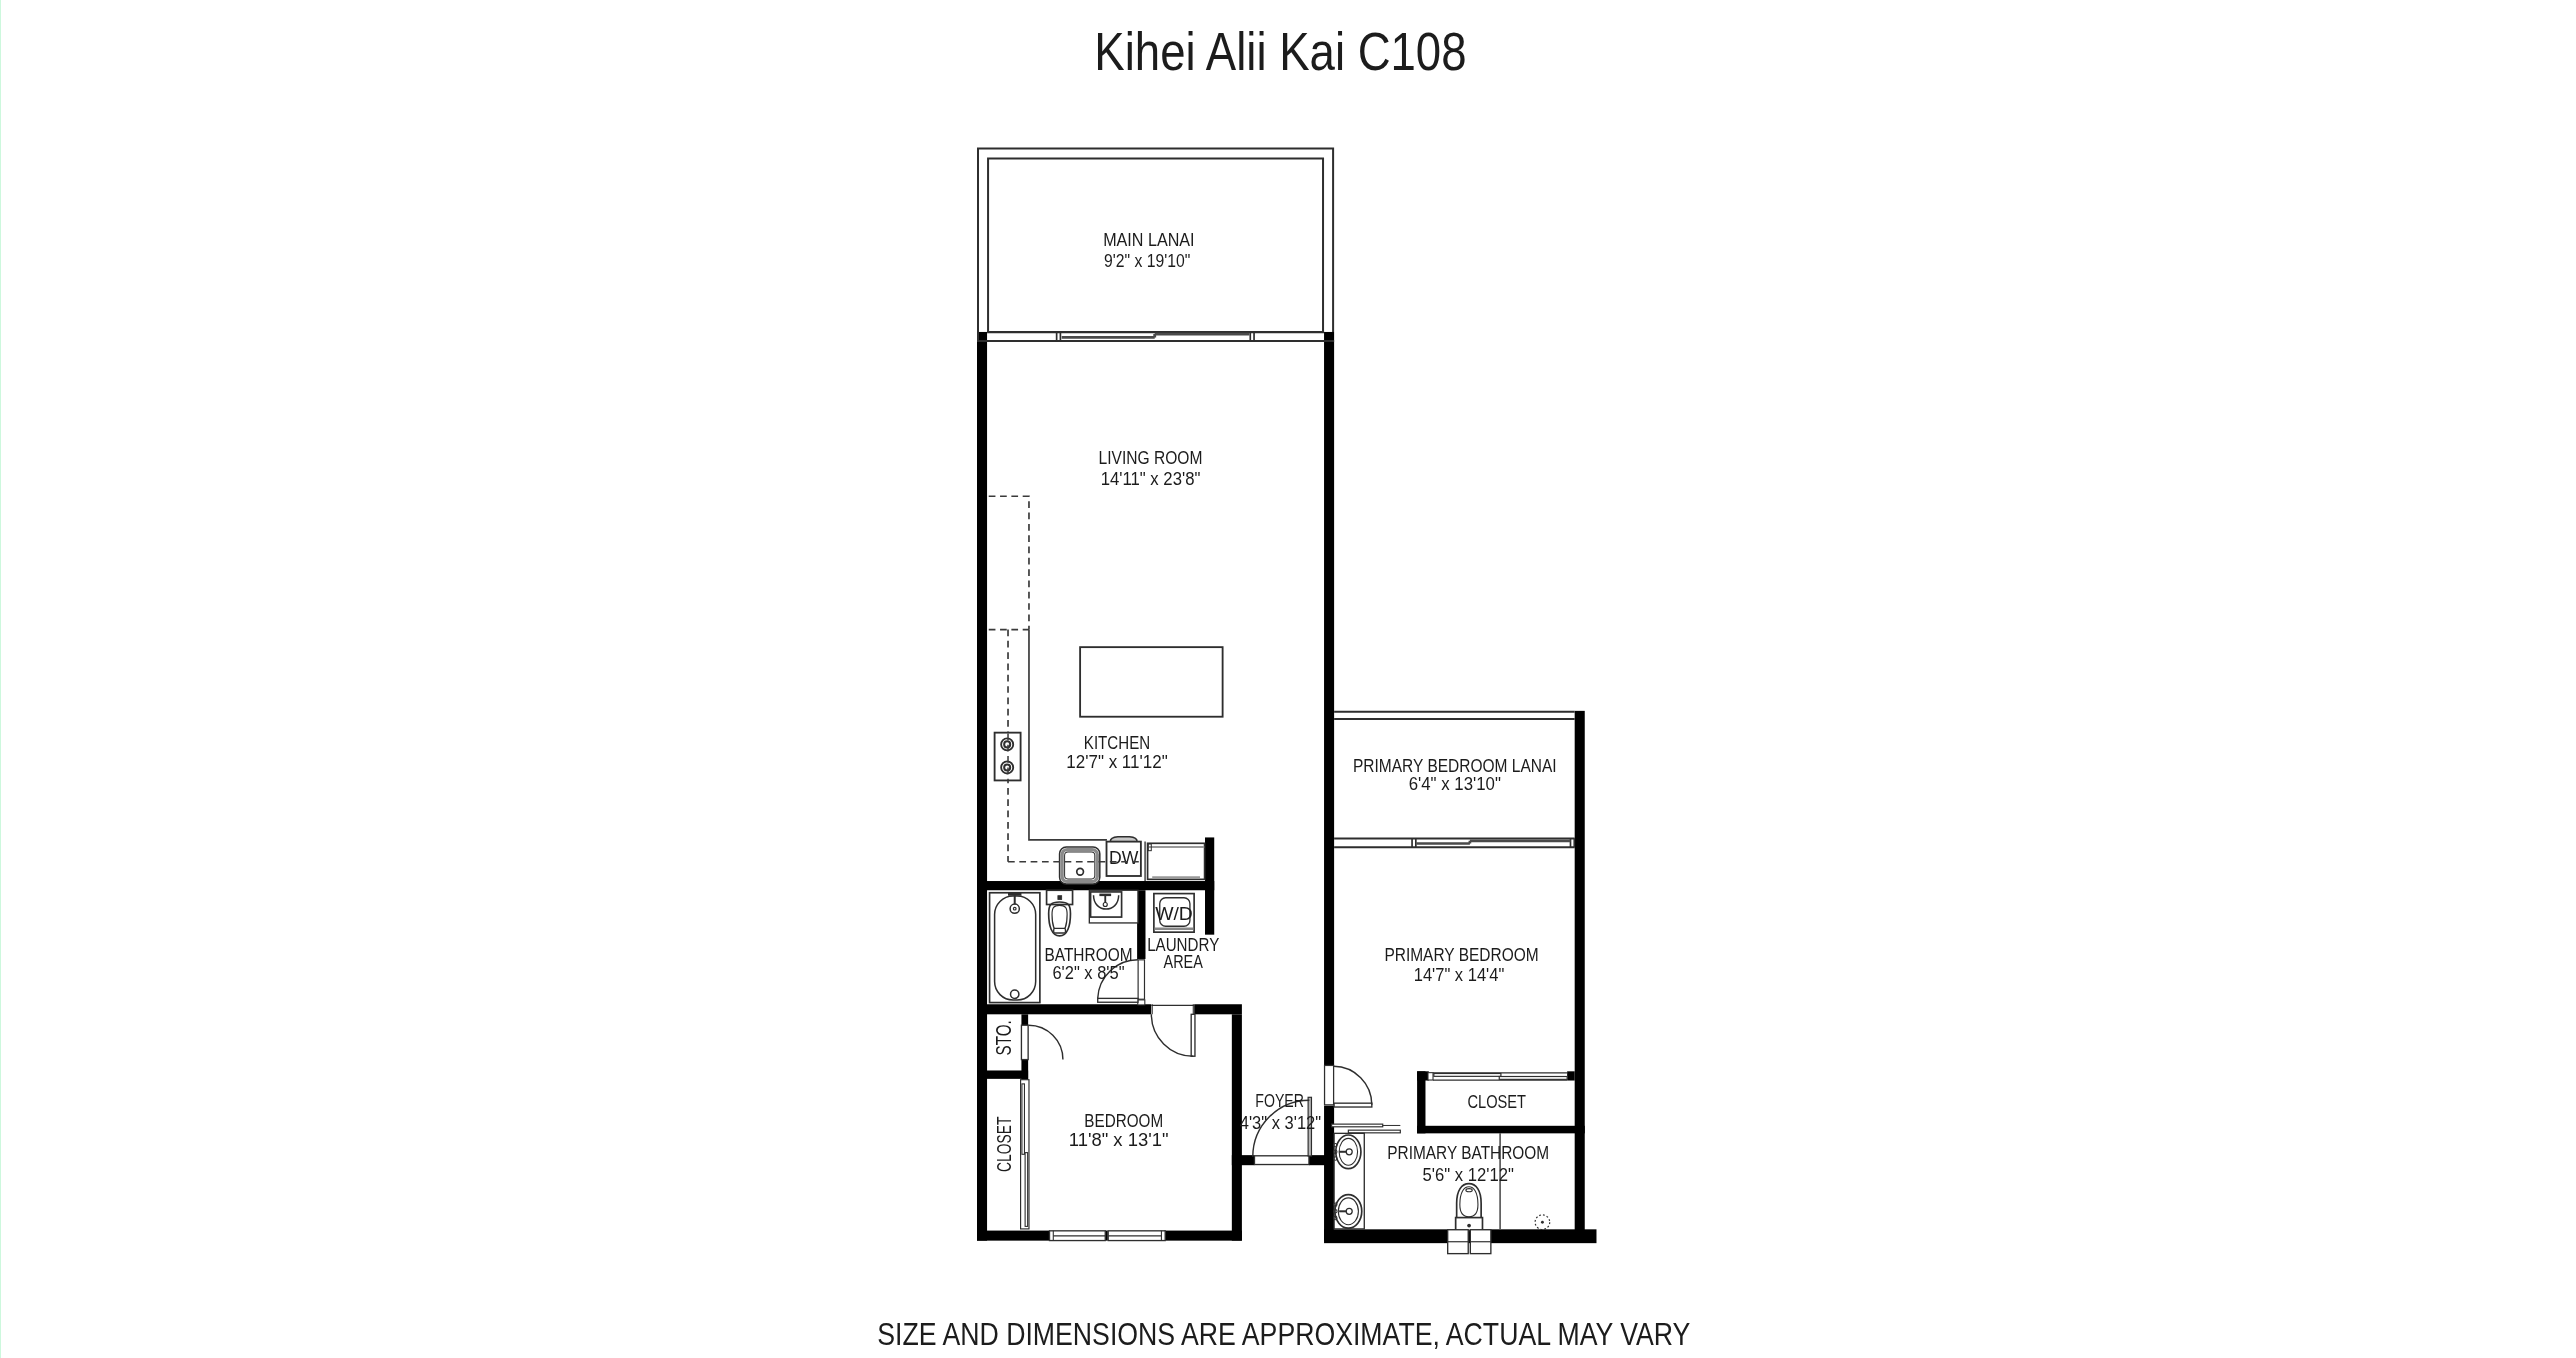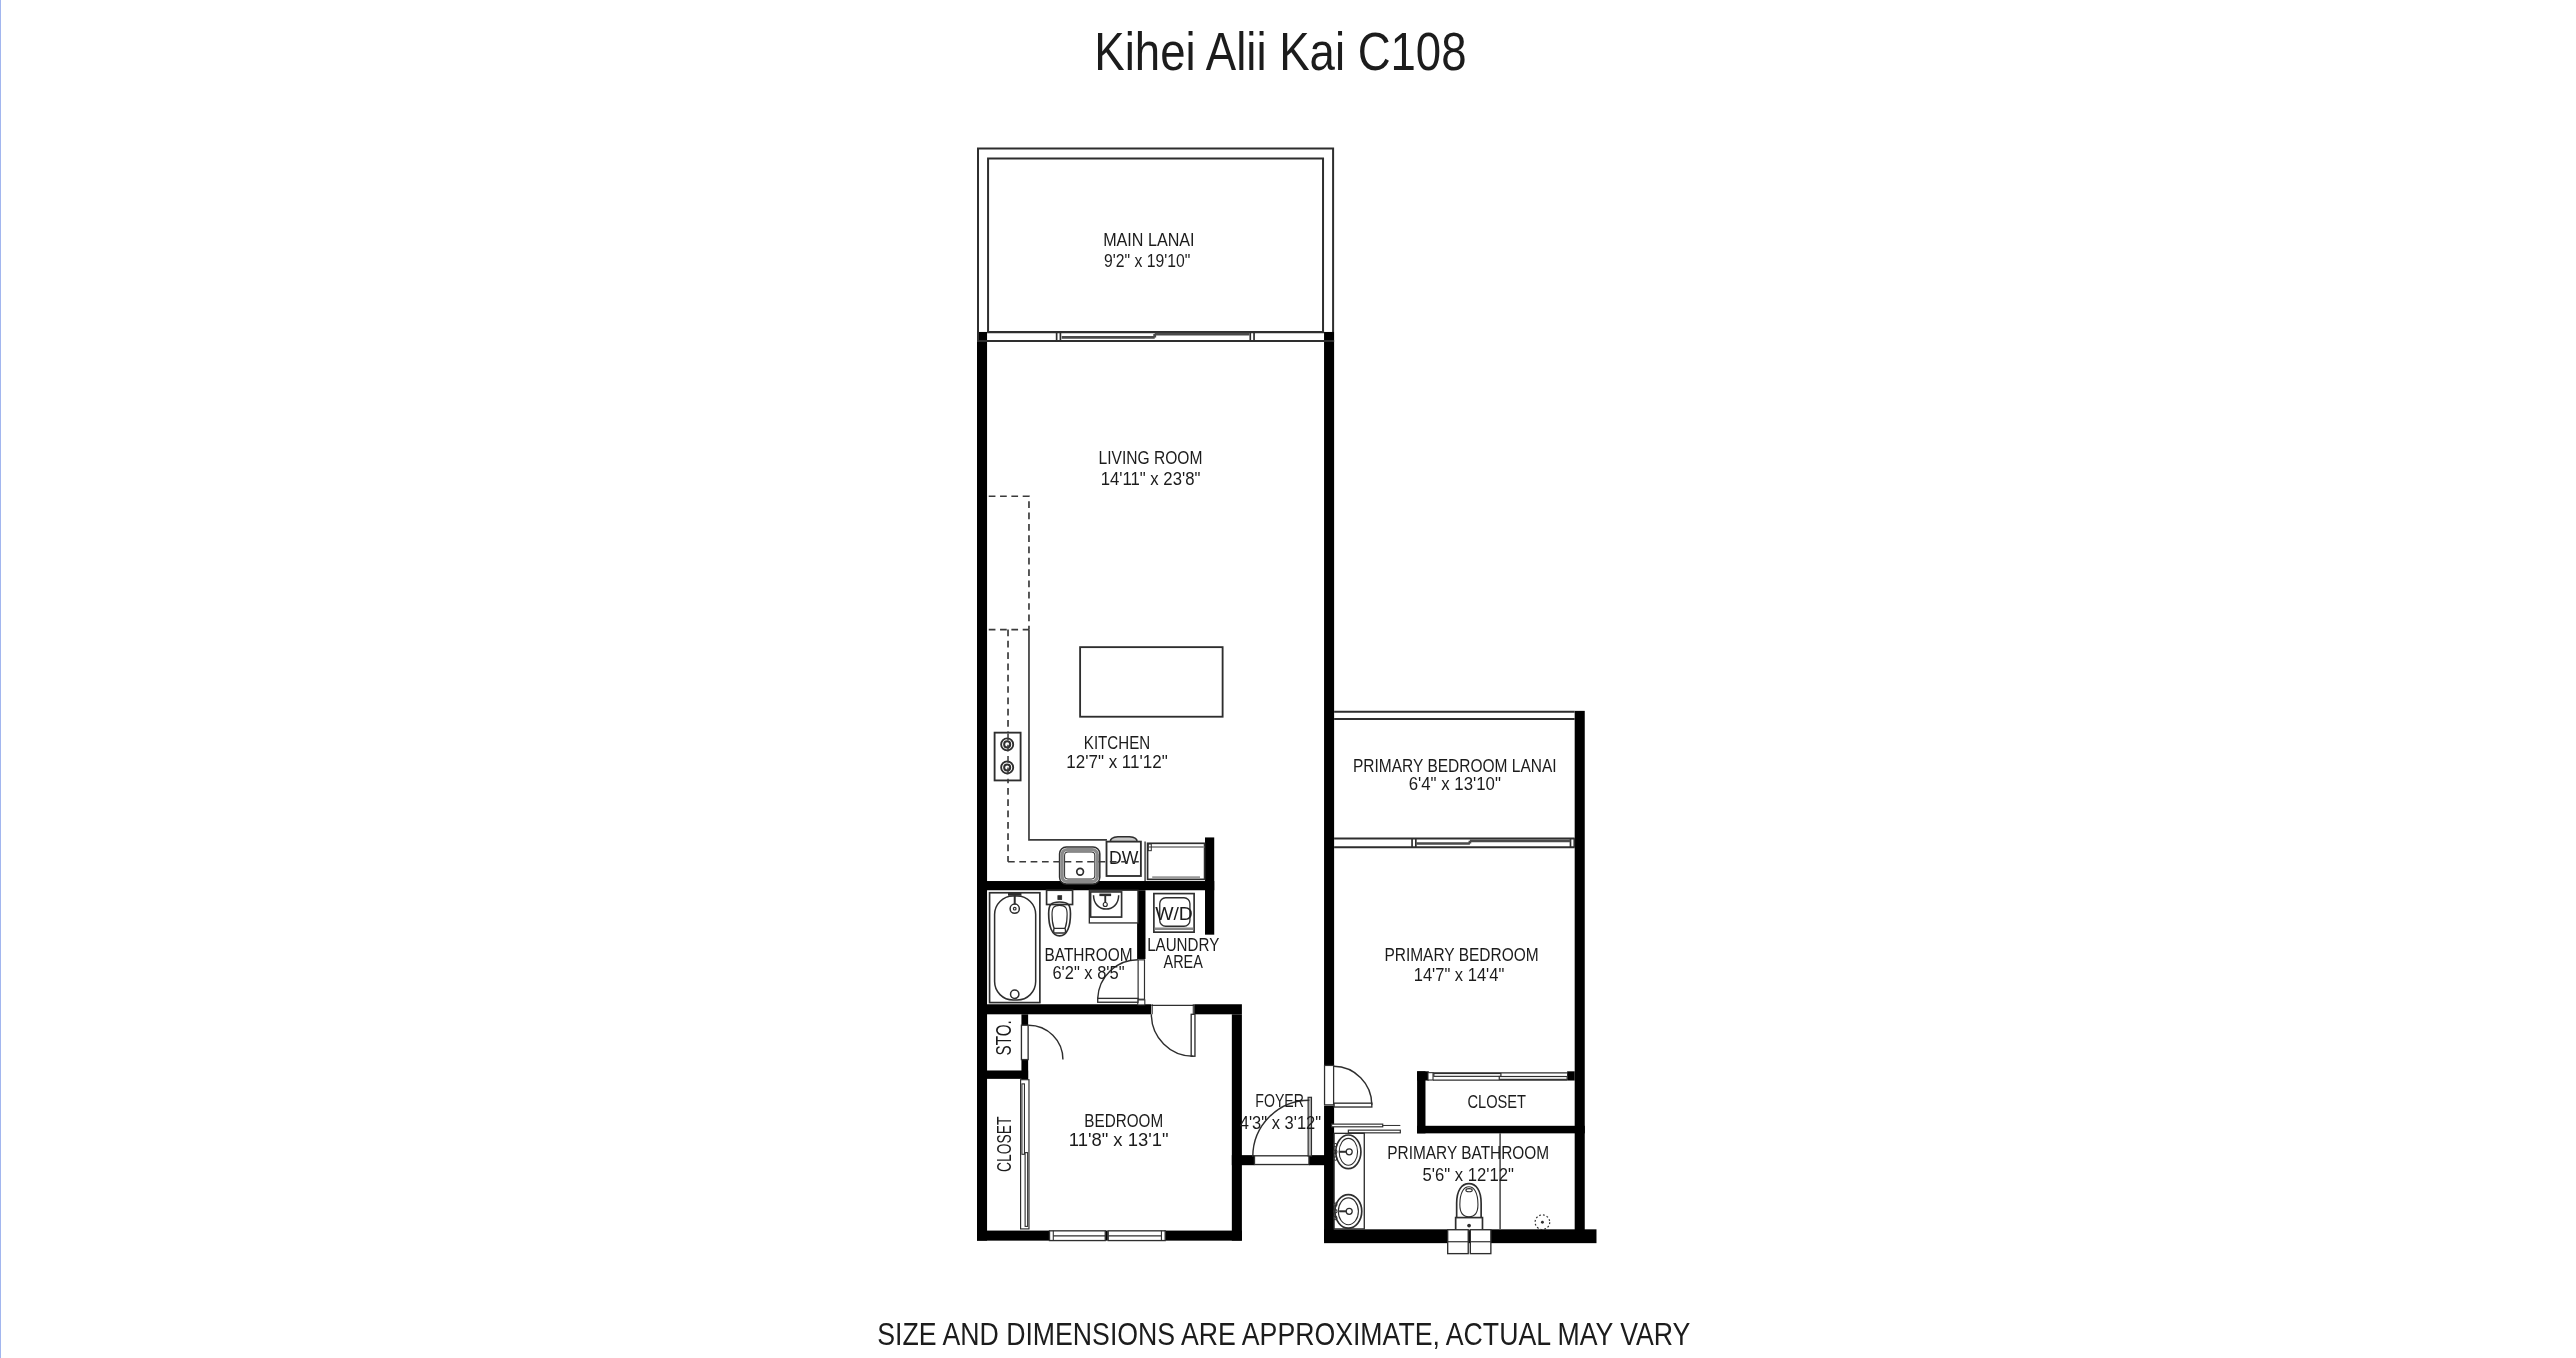--- a/index.html
+++ b/index.html
@@ -1,16 +1,16 @@
 <!DOCTYPE html>
 <html style="font-size:13.4px"><head>
 <meta charset="utf-8">
 <style>
   html,body{margin:0;padding:0;background:#ffffff;}
-  .page{position:relative;width:2160px;height:1358px;background:#1d4ed8;overflow:hidden;}
+  .page{position:relative;width:2160px;height:1358px;background:#86efac;overflow:hidden;}
   svg{position:absolute;left:0;top:0;}
   text{font-family:"Liberation Sans", sans-serif;fill:#1c1c1c;}
   .lbl{font-size:22px;text-anchor:middle;}
   .dim{font-size:22px;text-anchor:middle;}
   .ttl{font-size:64px;text-anchor:middle;}
   .ftr{font-size:38px;text-anchor:middle;}
   .sm{font-size:22px;text-anchor:middle;}
 </style>
 </head>
 <body>

